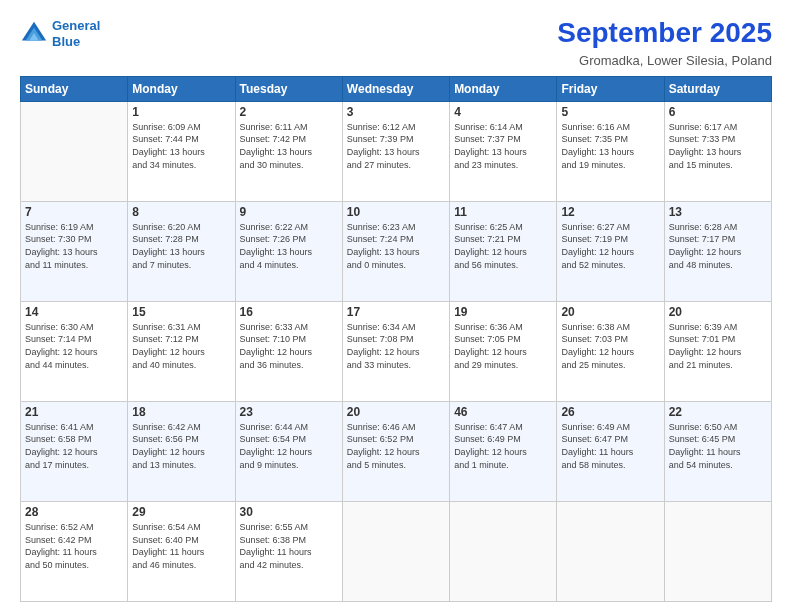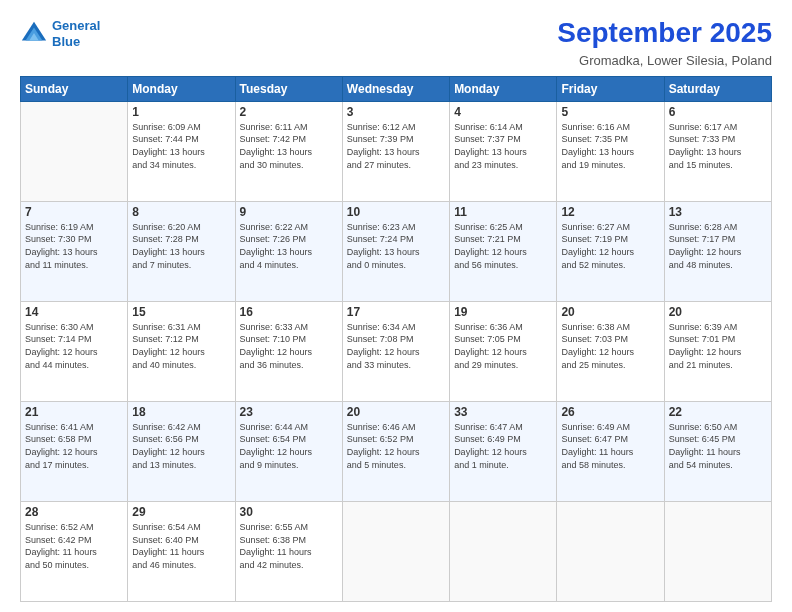--- a/index.html
+++ b/index.html
@@ -232,21 +232,21 @@
           </td>
           <td>
             <span class="day-number">23</span>
             <div class="day-info">Sunrise: 6:44 AM<br>Sunset: 6:54 PM<br>Daylight: 12 hours<br>and 9 minutes.</div>
           </td>
           <td>
             <span class="day-number">20</span>
             <div class="day-info">Sunrise: 6:46 AM<br>Sunset: 6:52 PM<br>Daylight: 12 hours<br>and 5 minutes.</div>
           </td>
           <td>
-            <span class="day-number">33</span>
+            <span class="day-number">46</span>
             <div class="day-info">Sunrise: 6:47 AM<br>Sunset: 6:49 PM<br>Daylight: 12 hours<br>and 1 minute.</div>
           </td>
           <td>
             <span class="day-number">26</span>
             <div class="day-info">Sunrise: 6:49 AM<br>Sunset: 6:47 PM<br>Daylight: 11 hours<br>and 58 minutes.</div>
           </td>
           <td>
             <span class="day-number">22</span>
             <div class="day-info">Sunrise: 6:50 AM<br>Sunset: 6:45 PM<br>Daylight: 11 hours<br>and 54 minutes.</div>
           </td>

